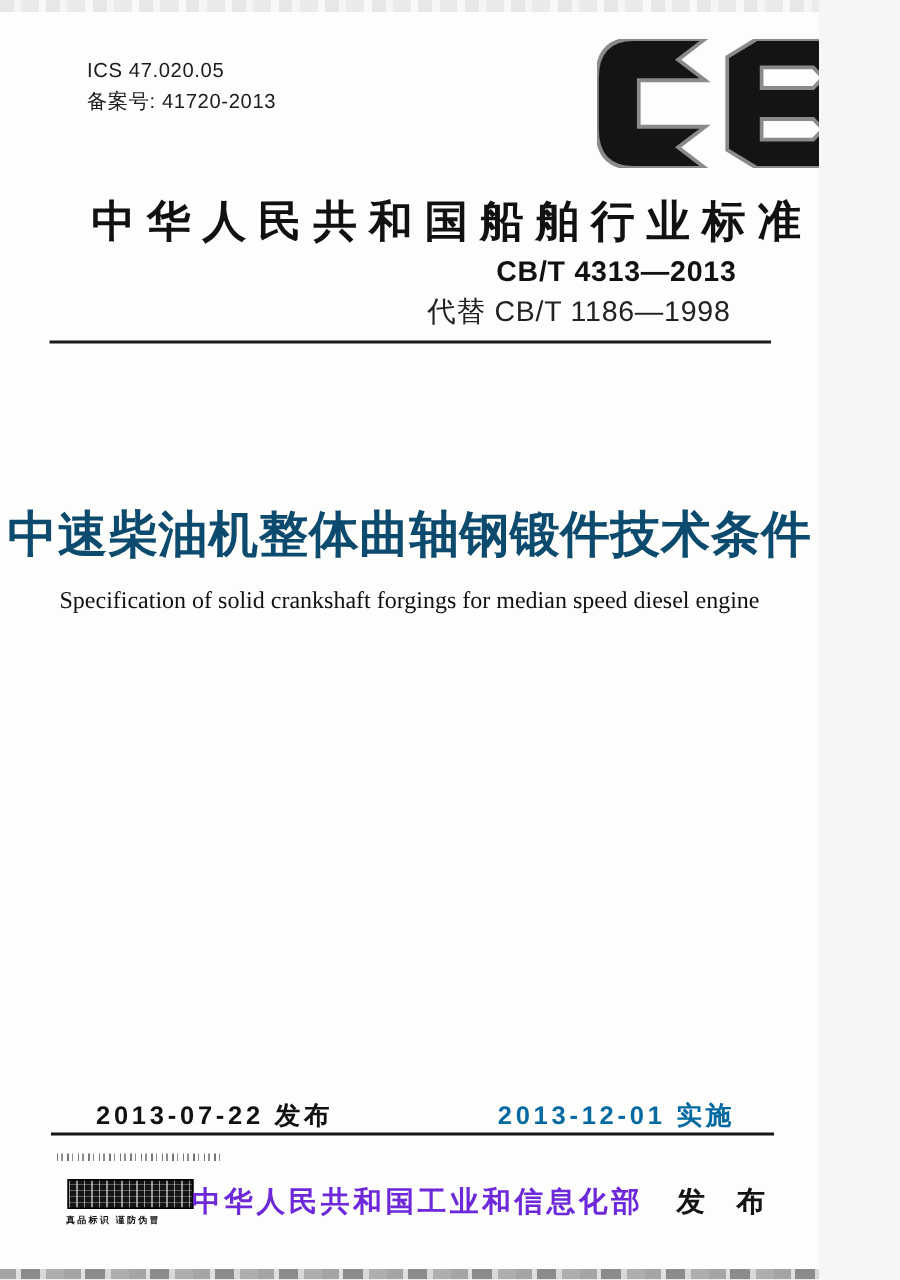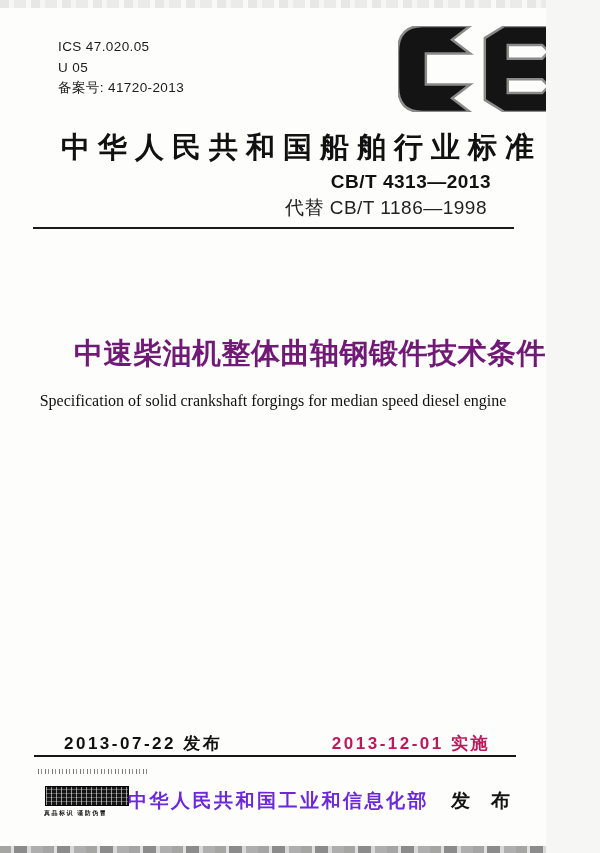--- a/index.html
+++ b/index.html
@@ -55,39 +55,39 @@
     position: absolute; right: 59px; top: 195px;
     font-size: 19px; color: #222; letter-spacing: .5px;
   }
   .rule-top {
     position: absolute; left: 33px; right: 32px; top: 227px; height: 2px;
     background: #1b1b1b;
   }
   
   .title-zh {
     position: absolute; left: 0; right: 0; top: 334px;
-    text-align: right;
-    font-size: 29px; font-weight: 700; color: #701a75;
+    text-align: center;
+    font-size: 33px; font-weight: 700; color: #0c4a6e;
     letter-spacing: .5px; white-space: nowrap;
   }
   .title-en {
     position: absolute; left: 0; right: 0; top: 392px;
     text-align: center;
     font-family: "Liberation Serif", "DejaVu Serif", serif;
     font-size: 16px; color: #111;
   }
   
   .date-issue {
     position: absolute; left: 64px; top: 732px;
     font-size: 17px; font-weight: 700; color: #111; letter-spacing: 2.5px;
     white-space: nowrap;
   }
   .date-impl {
     position: absolute; right: 56px; top: 732px;
-    font-size: 17px; font-weight: 700; color: #be185d; letter-spacing: 2.5px;
+    font-size: 17px; font-weight: 700; color: #0369a1; letter-spacing: 2.5px;
     white-space: nowrap;
   }
   .rule-dates {
     position: absolute; left: 34px; right: 30px; top: 755px; height: 2px;
     background: #161616;
   }
   
   .microprint {
     position: absolute; left: 38px; top: 769px; width: 112px; height: 5px;
     background:
@@ -124,21 +124,20 @@
 </style>
 </head>
 <body>
 
 <div class="page">
 
   <div class="noise-top"></div>
 
   <div class="meta">
     <div>ICS 47.020.05</div>
-    <div>U 05</div>
     <div>备案号: 41720-2013</div>
   </div>
 
   <svg class="cb-logo" viewBox="0 0 210 100" preserveAspectRatio="none" aria-hidden="true">
     <path d="M88,0 L66,16 L88,32 L34,32 L34,68 L88,68 L66,84 L88,100 L30,100 Q0,100 0,70 L0,30 Q0,0 30,0 Z" fill="#141414" stroke="#8a8a8a" stroke-width="3"></path>
     <path fill-rule="evenodd" d="M130,0 L192,0 L206,14 L206,38 L192,48 L206,58 L206,86 L192,100 L130,100 L106,86 L106,14 Z
              M134,22 L176,22 L184,30 L176,38 L134,38 Z
              M134,62 L176,62 L184,70 L176,78 L134,78 Z" fill="#141414" stroke="#8a8a8a" stroke-width="3"></path>
   </svg>
 

